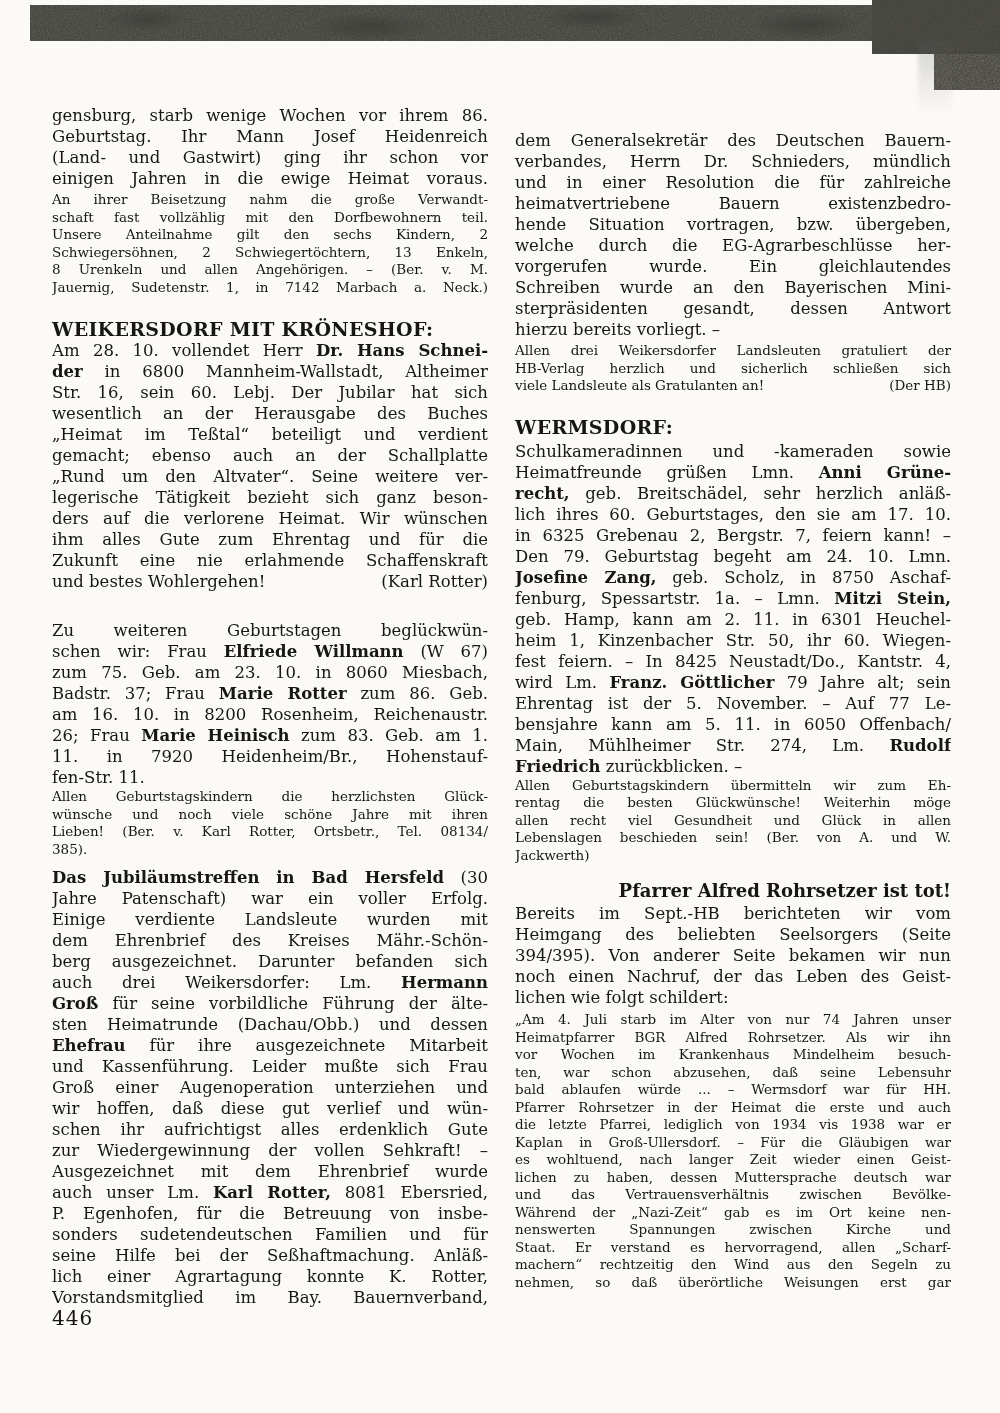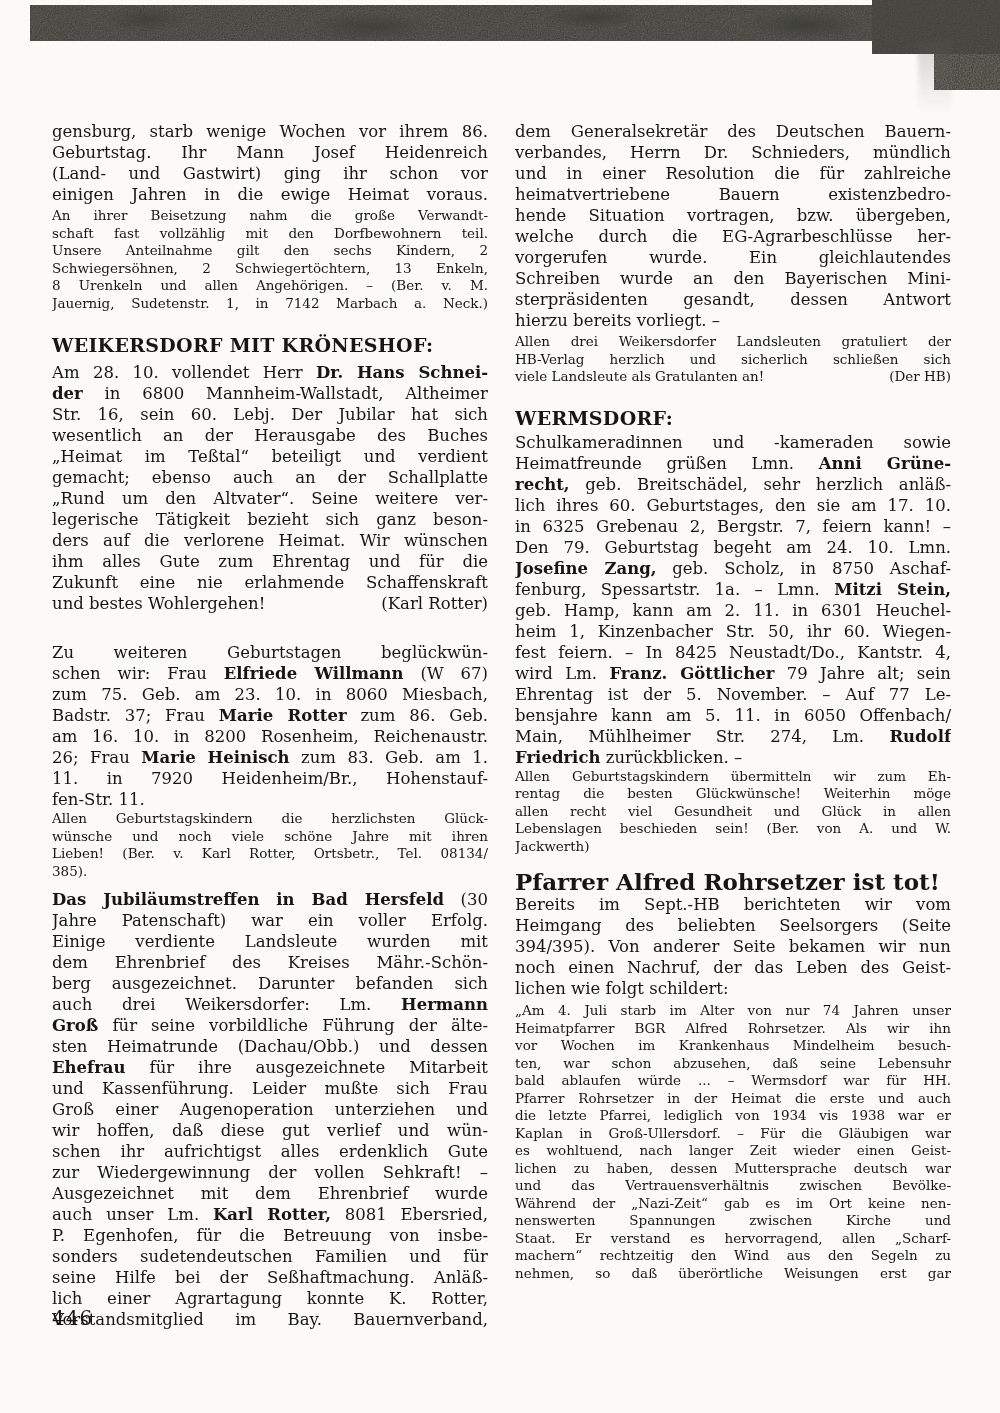--- a/index.html
+++ b/index.html
@@ -24,35 +24,35 @@
   }
   .scan-band svg,.scan-blob svg{position:absolute;left:0;top:0;width:100%;height:100%;}
   .scan-blob{position:absolute;}
   .blob1{right:0;top:0;width:128px;height:54px;background:#514f4a;}
   .blob2{right:0;top:54px;width:66px;height:36px;background:#6c6a64;}
   .streak{
     position:absolute;right:48px;top:40px;width:34px;height:75px;
     background:linear-gradient(to bottom, rgba(90,88,84,.25), rgba(120,118,112,.10) 60%, rgba(0,0,0,0));
     filter:blur(2px);
   }
-  .col{position:absolute;top:121px;width:436px;}
+  .col{position:absolute;top:105px;width:436px;}
   .col-left{left:52px;}
-  .col-right{left:515px;}
+  .col-right{left:515px;margin-top:25px;}
   .para{margin:0;}
   .ln{overflow:hidden;}
   .normal .ln{font-size:16.5px;line-height:21px;height:21px;}
   .small  .ln{font-size:13.5px;line-height:17.5px;height:17.5px;}
   .just{text-align:justify;text-align-last:justify;}
   .last{text-align:left;}
   .split{display:flex;justify-content:space-between;}
   .heading{
     font-weight:bold;font-size:19px;line-height:22px;
     letter-spacing:.3px;
   }
-  .subheading{font-weight:bold;font-size:23px;line-height:22px;}
+  .subheading{font-weight:bold;font-size:18px;line-height:22px;text-align:right;}
   .page-number{
     position:absolute;left:52px;top:1306px;
     font-size:20px;letter-spacing:1px;
   }
   b{font-weight:bold;}
 </style>
 </head>
 <body>
 
 <svg width="0" height="0" style="position:absolute" aria-hidden="true">
@@ -92,21 +92,21 @@
       </div>
       <div class="para small" style="margin-top: 2px;">
         <div class="ln just">An ihrer Beisetzung nahm die große Verwandt-</div>
         <div class="ln just">schaft fast vollzählig mit den Dorfbewohnern teil.</div>
         <div class="ln just">Unsere Anteilnahme gilt den sechs Kindern, 2</div>
         <div class="ln just">Schwiegersöhnen, 2 Schwiegertöchtern, 13 Enkeln,</div>
         <div class="ln just">8 Urenkeln und allen Angehörigen. – (Ber. v. M.</div>
         <div class="ln just">Jauernig, Sudetenstr. 1, in 7142 Marbach a. Neck.)</div>
       </div>
       <div class="para normal heading" style="margin-top: 22px;">WEIKERSDORF MIT KRÖNESHOF:</div>
-      <div class="para normal" style="margin-top: 6px;">
+      <div class="para normal" style="">
         <div class="ln just">Am 28. 10. vollendet Herr <b>Dr. Hans Schnei-</b></div>
         <div class="ln just"><b>der</b> in 6800 Mannheim-Wallstadt, Altheimer</div>
         <div class="ln just">Str. 16, sein 60. Lebj. Der Jubilar hat sich</div>
         <div class="ln just">wesentlich an der Herausgabe des Buches</div>
         <div class="ln just">„Heimat im Teßtal“ beteiligt und verdient</div>
         <div class="ln just">gemacht; ebenso auch an der Schallplatte</div>
         <div class="ln just">„Rund um den Altvater“. Seine weitere ver-</div>
         <div class="ln just">legerische Tätigkeit bezieht sich ganz beson-</div>
         <div class="ln just">ders auf die verlorene Heimat. Wir wünschen</div>
         <div class="ln just">ihm alles Gute zum Ehrentag und für die</div>

